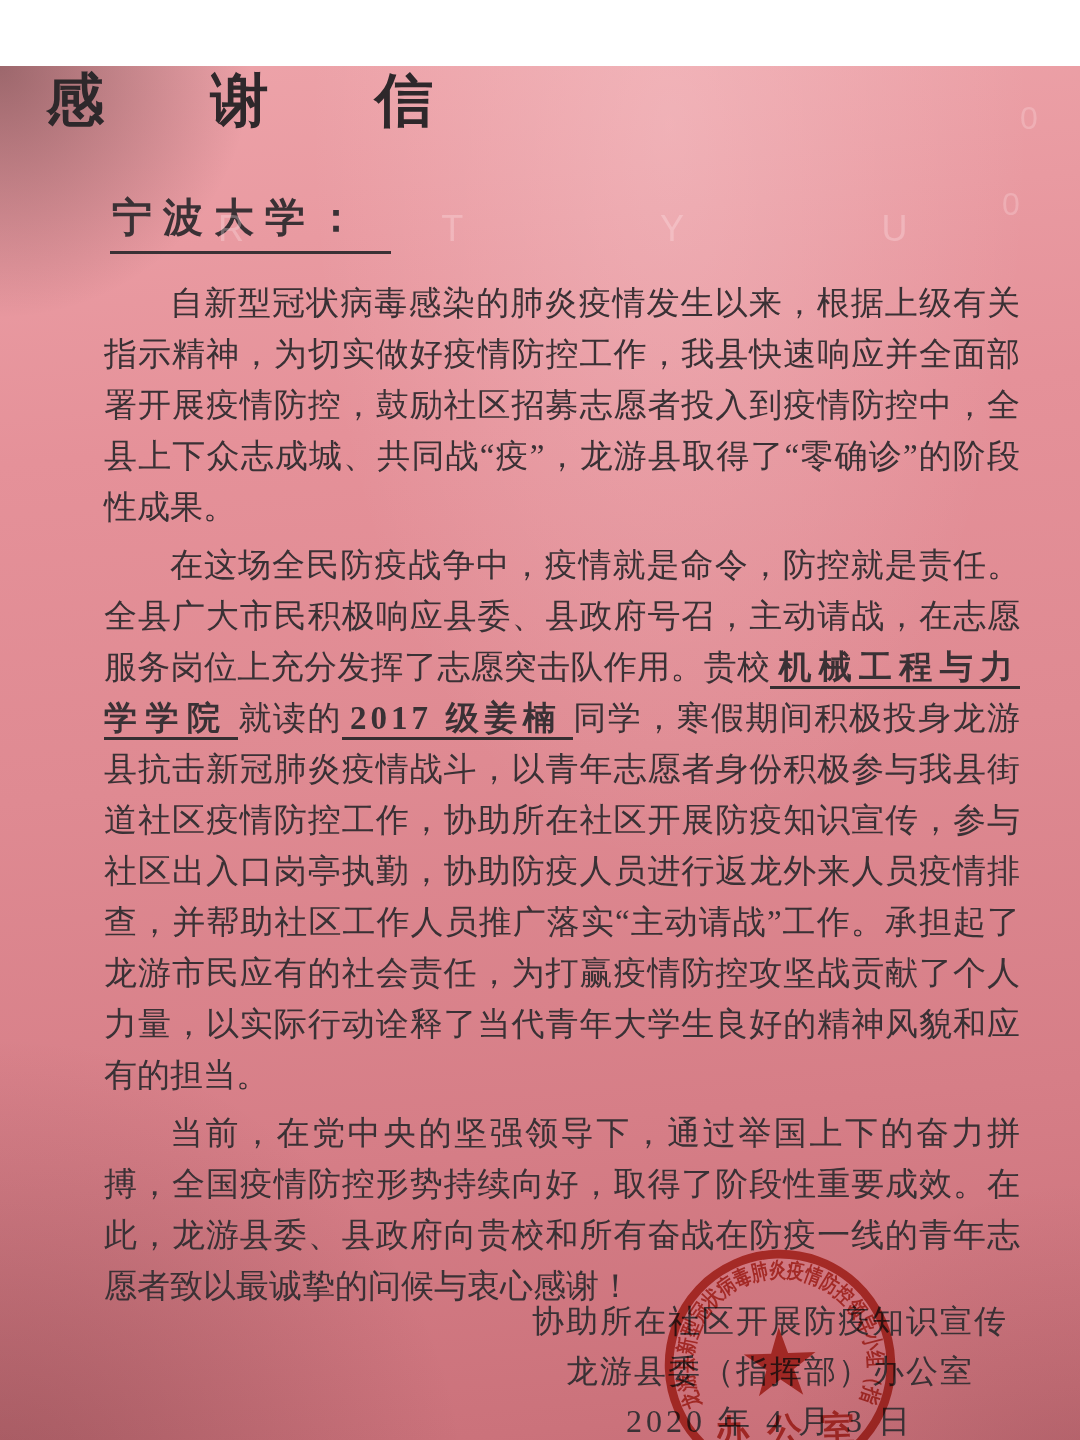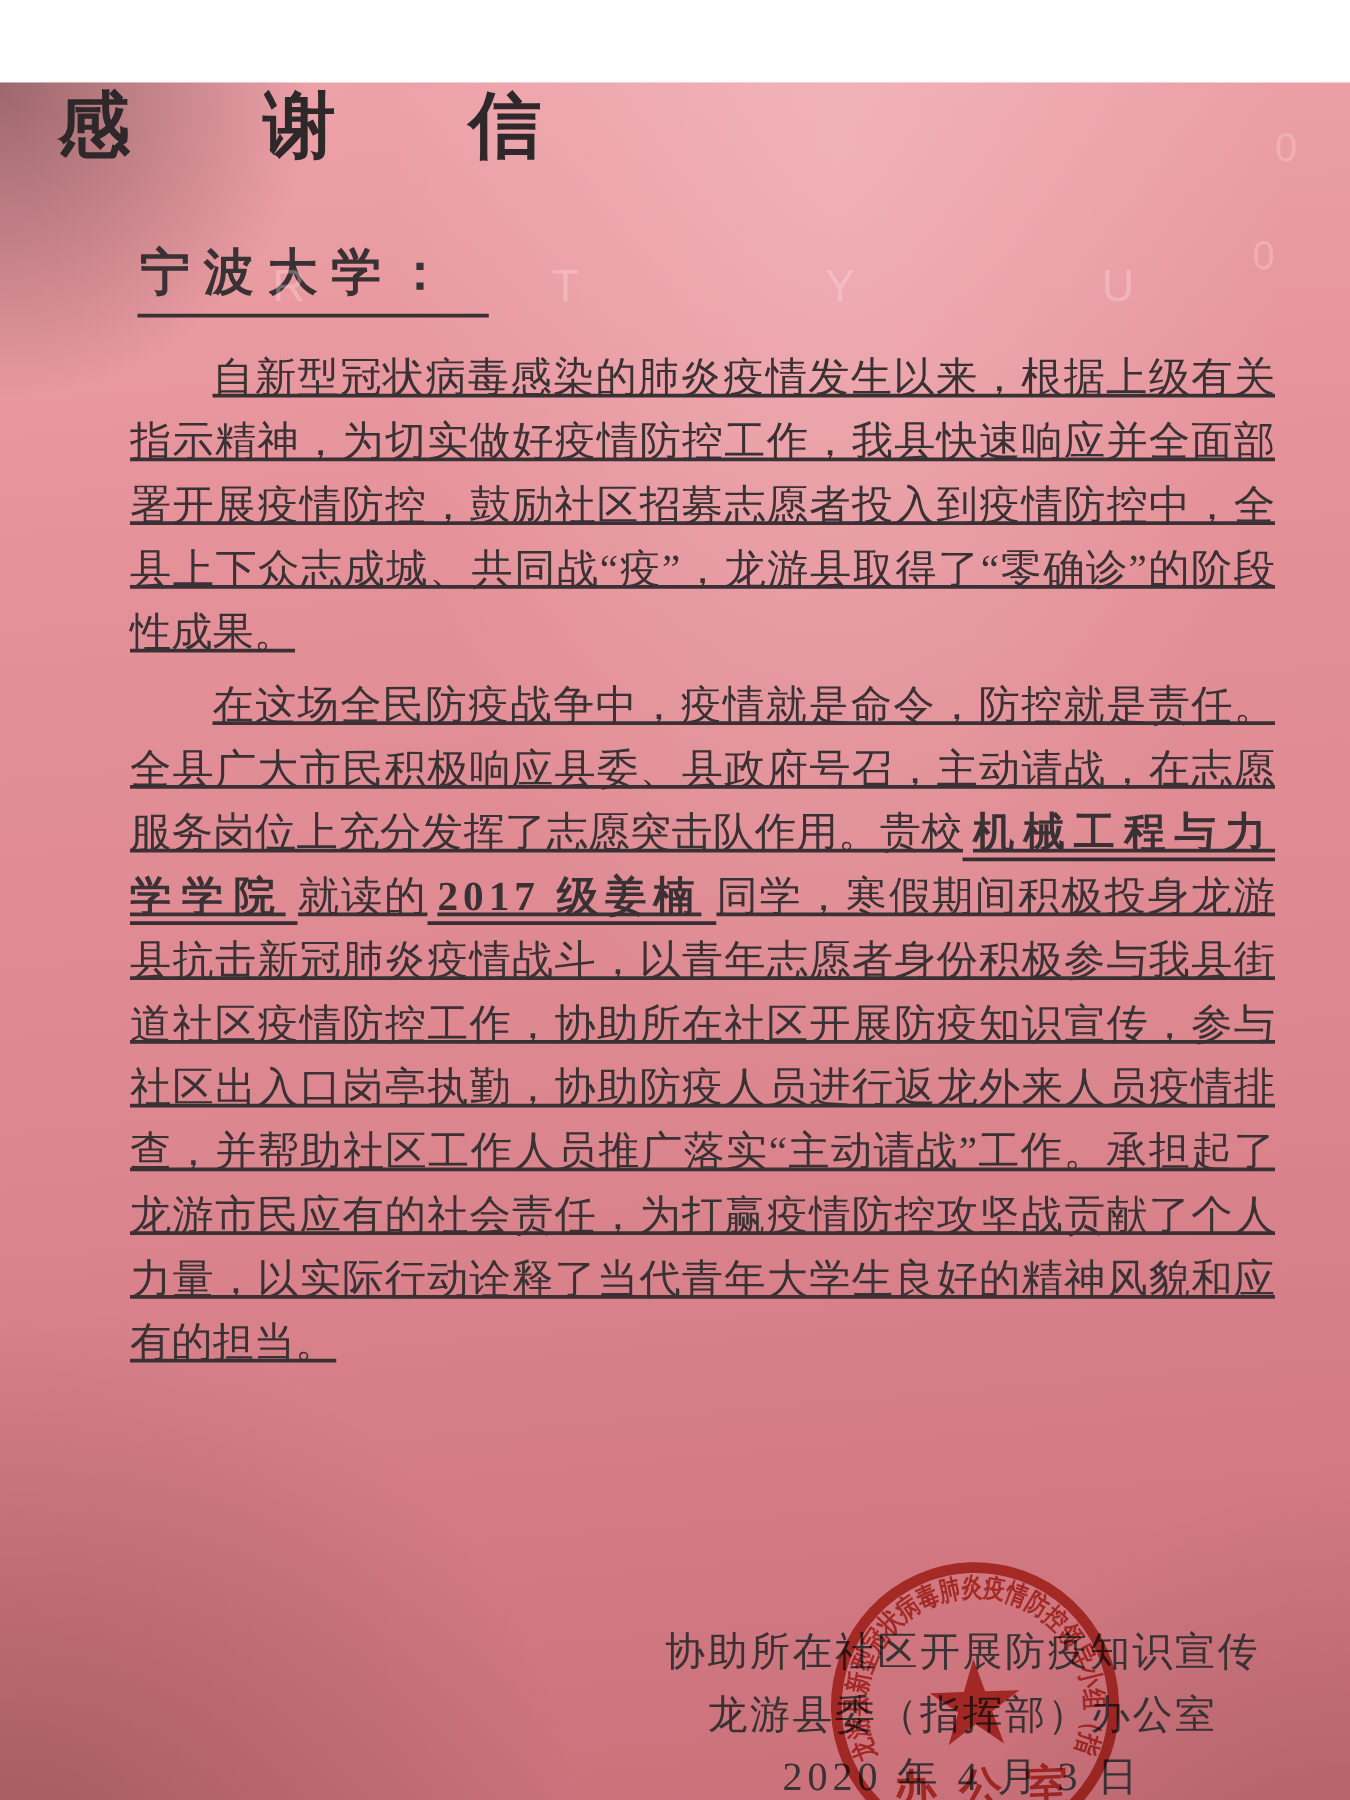--- a/index.html
+++ b/index.html
@@ -69,21 +69,20 @@
     border-bottom: 3px solid #3a3135;
     padding: 0 24px 7px 2px;
   }
 
   .body-text {
     margin: 24px 0 0 104px;
     width: 916px;
     font-size: 33px;
     line-height: 51px;
     text-align: justify;
-    text-decoration: underline;
   }
   .body-text p {
     margin: 7px 0;
     text-indent: 2em;
   }
 
   .fill {
     font-weight: bold;
     border-bottom: 3px solid #352e31;
   }
@@ -123,20 +122,21 @@
   <div class="ghost-digit g1">0</div>
   <div class="ghost-digit g2">0</div>
 
   <h1 class="title">感 谢 信</h1>
 
   <div class="salutation"><span class="sal-inner">宁波大学：</span></div>
 
   <div class="body-text">
     <p>自新型冠状病毒感染的肺炎疫情发生以来，根据上级有关指示精神，为切实做好疫情防控工作，我县快速响应并全面部署开展疫情防控，鼓励社区招募志愿者投入到疫情防控中，全县上下众志成城、共同战“疫”，龙游县取得了“零确诊”的阶段性成果。</p>
     <p><span>在这场全民防疫战争中，疫情就是命令，防控就是责任。全县广大市民积极响应县委、县政府号召，主动请战，在志愿服务岗位上充分发挥了志愿突击队作用。贵校</span><span class="fill school">机械工程与力学学院</span><span>就读的</span><span class="fill student">2017 级姜楠</span><span>同学，寒假期间积极投身龙游县抗击新冠肺炎疫情战斗，以青年志愿者身份积极参与我县街道社区疫情防控工作，协助所在社区开展防疫知识宣传，参与社区出入口岗亭执勤，协助防疫人员进行返龙外来人员疫情排查，并帮助社区工作人员推广落实“主动请战”工作。承担起了龙游市民应有的社会责任，为打赢疫情防控攻坚战贡献了个人力量，以实际行动诠释了当代青年大学生良好的精神风貌和应有的担当。</span></p>
+    <p>当前，在党中央的坚强领导下，通过举国上下的奋力拼搏，全国疫情防控形势持续向好，取得了阶段性重要成效。在此，龙游县委、县政府向贵校和所有奋战在防疫一线的青年志愿者致以最诚挚的问候与衷心感谢！</p>
   </div>
 
   <div class="signature">
     <div>协助所在社区开展防疫知识宣传</div>
     <div>龙游县委（指挥部）办公室</div>
     <div class="date">2020 年 4 月 3 日</div>
   </div>
 
   <svg class="seal" viewBox="0 0 300 300" xmlns="http://www.w3.org/2000/svg">
     <defs>

